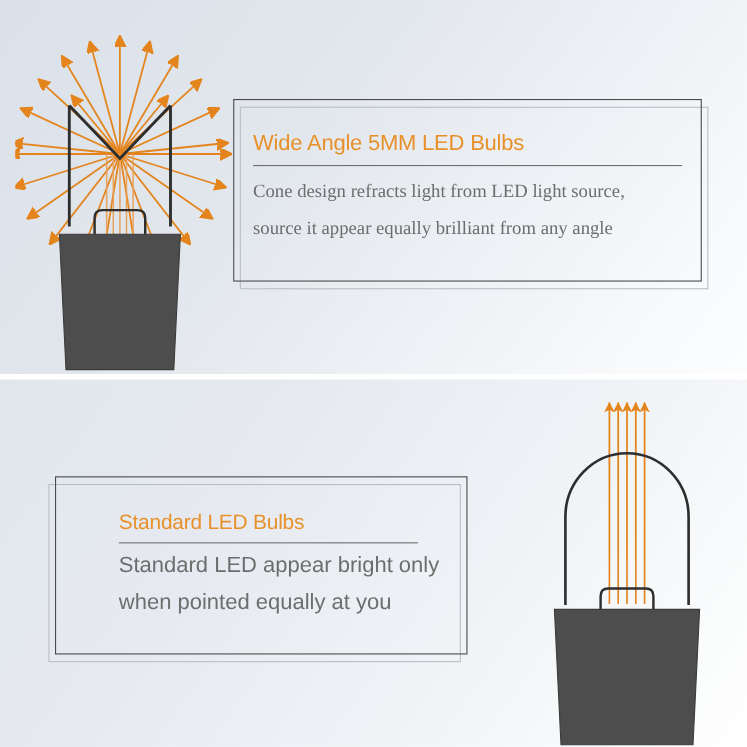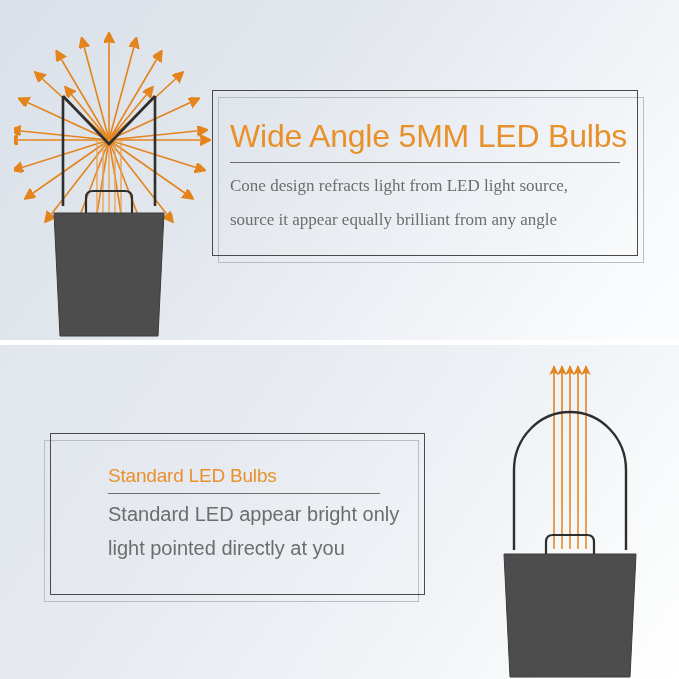--- a/index.html
+++ b/index.html
@@ -79,21 +79,21 @@
     color: #6d6d6d;
     margin: 0;
     line-height: 1.28;
     white-space: nowrap;
   }
 
   
   #card-top .card-outer { left: 6px;  top: 7px;  width: 426px; height: 166px; }
   #card-top .card-inner { left: 0px;  top: 0px;  width: 426px; height: 166px; }
   #card-top .card-content { left: 18px; top: 30px; width: 394px; }
-  #card-top .card-title { font-size: 32px; }
+  #card-top .card-title { font-size: 20px; }
   #card-top .title-rule { width: 390px; margin-top: 10px; }
   #card-top .card-body { font-size: 17px; margin-top: 12px; font-family: Liberation Serif, serif; }
 
   
   #card-bottom .card-outer { left: -6px; top: 7px;  width: 375px; height: 162px; }
   #card-bottom .card-inner { left: 0px;  top: 0px;  width: 375px; height: 162px; }
   #card-bottom .card-content { left: 58px; top: 33px; width: 300px; }
   #card-bottom .card-title { font-size: 19px; }
   #card-bottom .title-rule { width: 272px; margin-top: 8px; }
   #card-bottom .card-body { font-size: 20px; margin-top: 8px; }
@@ -212,18 +212,18 @@
       <path d="M34,197 L166,197 L160,320 L40,320 Z" fill="#4d4d4d" stroke="#3c3c3c" stroke-width="1"></path>
     </svg>
 
     <div class="card" id="card-bottom" style="left:50px; top:88px; width:382px; height:170px;">
       <div class="card-outer"></div>
       <div class="card-inner"></div>
       <div class="card-content">
         <h2 class="card-title">Standard LED Bulbs</h2>
         <div class="title-rule"></div>
         <p class="card-body">Standard LED appear bright only</p>
-        <p class="card-body">light pointed directly at you</p>
+        <p class="card-body">when pointed equally at you</p>
       </div>
     </div>
   </div>
 
 </div>
 
 </body></html>

